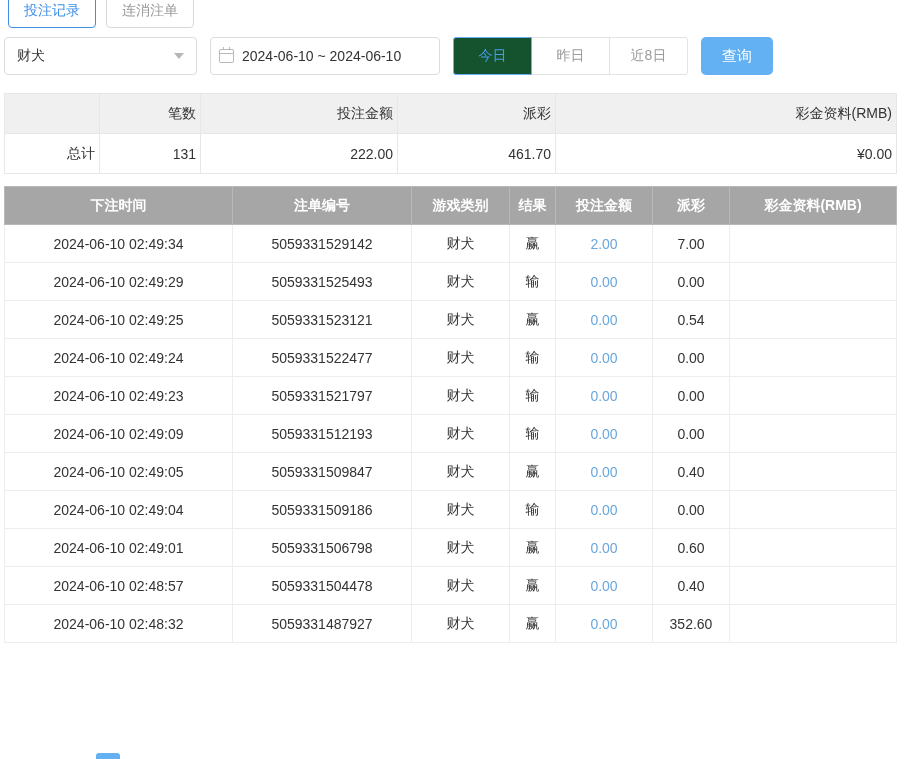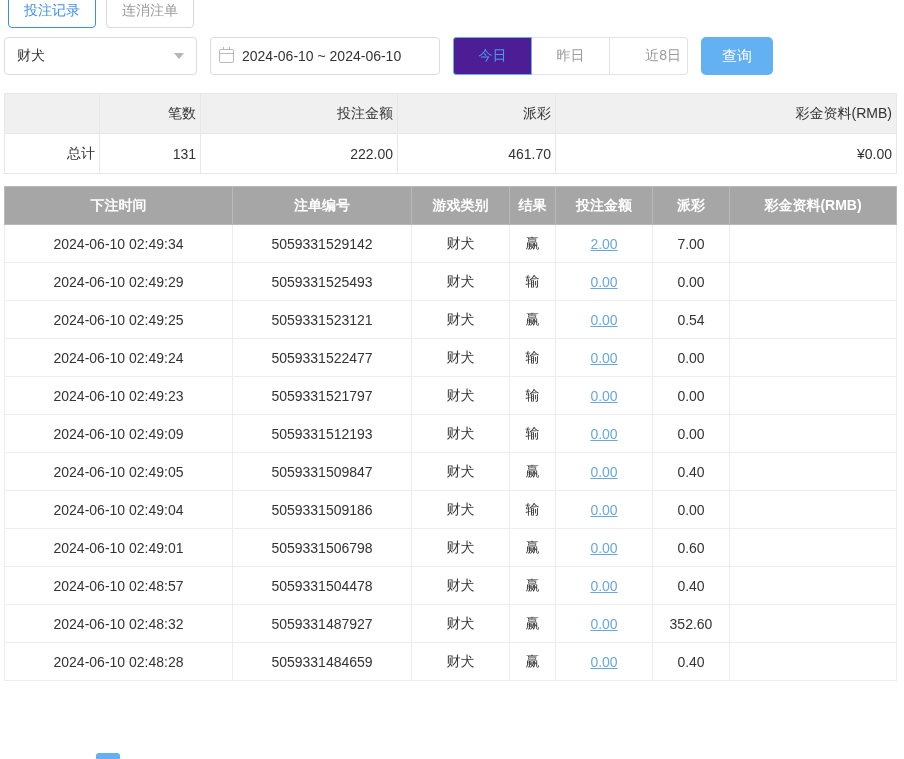--- a/index.html
+++ b/index.html
@@ -20,40 +20,40 @@
             padding:0 12px; font-size:14px; color:#333; cursor:pointer; background:#fff; }
   .caret { width:0; height:0; border-left:5px solid transparent; border-right:5px solid transparent;
            border-top:6px solid #b6b6b6; display:inline-block; }
   .datebox { width:230px; height:38px; border:1px solid #dcdcdc; border-radius:4px;
              display:flex; align-items:center; gap:8px; padding:0 8px; margin-left:13px;
              font-size:14px; color:#333; background:#fff; cursor:pointer; }
   .btn-group { display:flex; margin-left:13px; }
   .qbtn { width:79px; height:38px; background:#fff; border:1px solid #e3e3e3; color:#9a9a9a;
           font-size:14px; cursor:pointer; margin-left:-1px; font-family:inherit; }
   .qbtn:first-child { margin-left:0; border-radius:3px 0 0 3px; }
-  .qbtn:last-child { border-radius:0 3px 3px 0;text-align:right; }
-  .qbtn.active { border-color:#67b0f3; color:#4a9bef; position:relative; z-index:1; background:#4c1d95; }
+  .qbtn:last-child { border-radius:0 3px 3px 0; }
+  .qbtn.active { border-color:#67b0f3; color:#4a9bef; position:relative; z-index:1; background:#14532d; }
   .search-btn { width:72px; height:38px; margin-left:13px; background:#63b0f2; color:#fff;
                 border:none; border-radius:5px; font-size:15px; cursor:pointer; font-family:inherit; }
 
   
   table { border-collapse:collapse; table-layout:fixed; width:893px; margin:0 7px 0 4px; }
   .summary { margin-top:18px; }
   .summary th, .summary td { border:1px solid #e7e7e7; height:40px; text-align:right;
                              font-size:14px; color:#333; font-weight:400; padding:0 4px; }
   .summary th { background:#f0f0f0; }
   .summary td { background:#fff; }
 
   
   .bets { margin-top:12px; }
   .bets th { background:#a6a6a6; color:#fff; font-weight:700; font-size:14px; height:38px;
              border:1px solid #b9b9b9; padding:0 4px; }
   .bets td { border:1px solid #ededed; height:38px; text-align:center; font-size:14px;
              color:#333; padding:0 4px; background:#fff; overflow:hidden; white-space:nowrap; }
-  .amount-link { color:#6aa7dd; text-decoration:underline; cursor:pointer; }
+  .amount-link { color:#6aa7dd; cursor:pointer; }
 
   
   .cal-icon { width:15px; height:14px; border:1px solid #b9b9b9; border-radius:2px;
               position:relative; display:inline-block; flex:0 0 auto; }
   .cal-icon::before { content:""; position:absolute; left:0; right:0; top:3px; height:1px; background:#b9b9b9; }
   .cal-icon::after { content:""; position:absolute; left:3px; top:-3px; width:1px; height:3px;
                      background:#b9b9b9; box-shadow:6px 0 0 #b9b9b9; }
 
   
   .page-sliver { position:absolute; left:96px; bottom:-4px; width:24px; height:10px;
@@ -228,26 +228,17 @@
   </tr>
         <tr>
     <td>2024-06-10 02:48:32</td>
     <td>5059331487927</td>
     <td>财犬</td>
     <td>赢</td>
     <td><a class="amount-link">0.00</a></td>
     <td>352.60</td>
     <td></td>
   </tr>
-        <tr>
-    <td>2024-06-10 02:48:28</td>
-    <td>5059331484659</td>
-    <td>财犬</td>
-    <td>赢</td>
-    <td><a class="amount-link">0.00</a></td>
-    <td>0.40</td>
-    <td></td>
-  </tr>
       </tbody>
   </table>
 
   <div class="page-sliver"></div>
 </div>
 
 </body></html>

